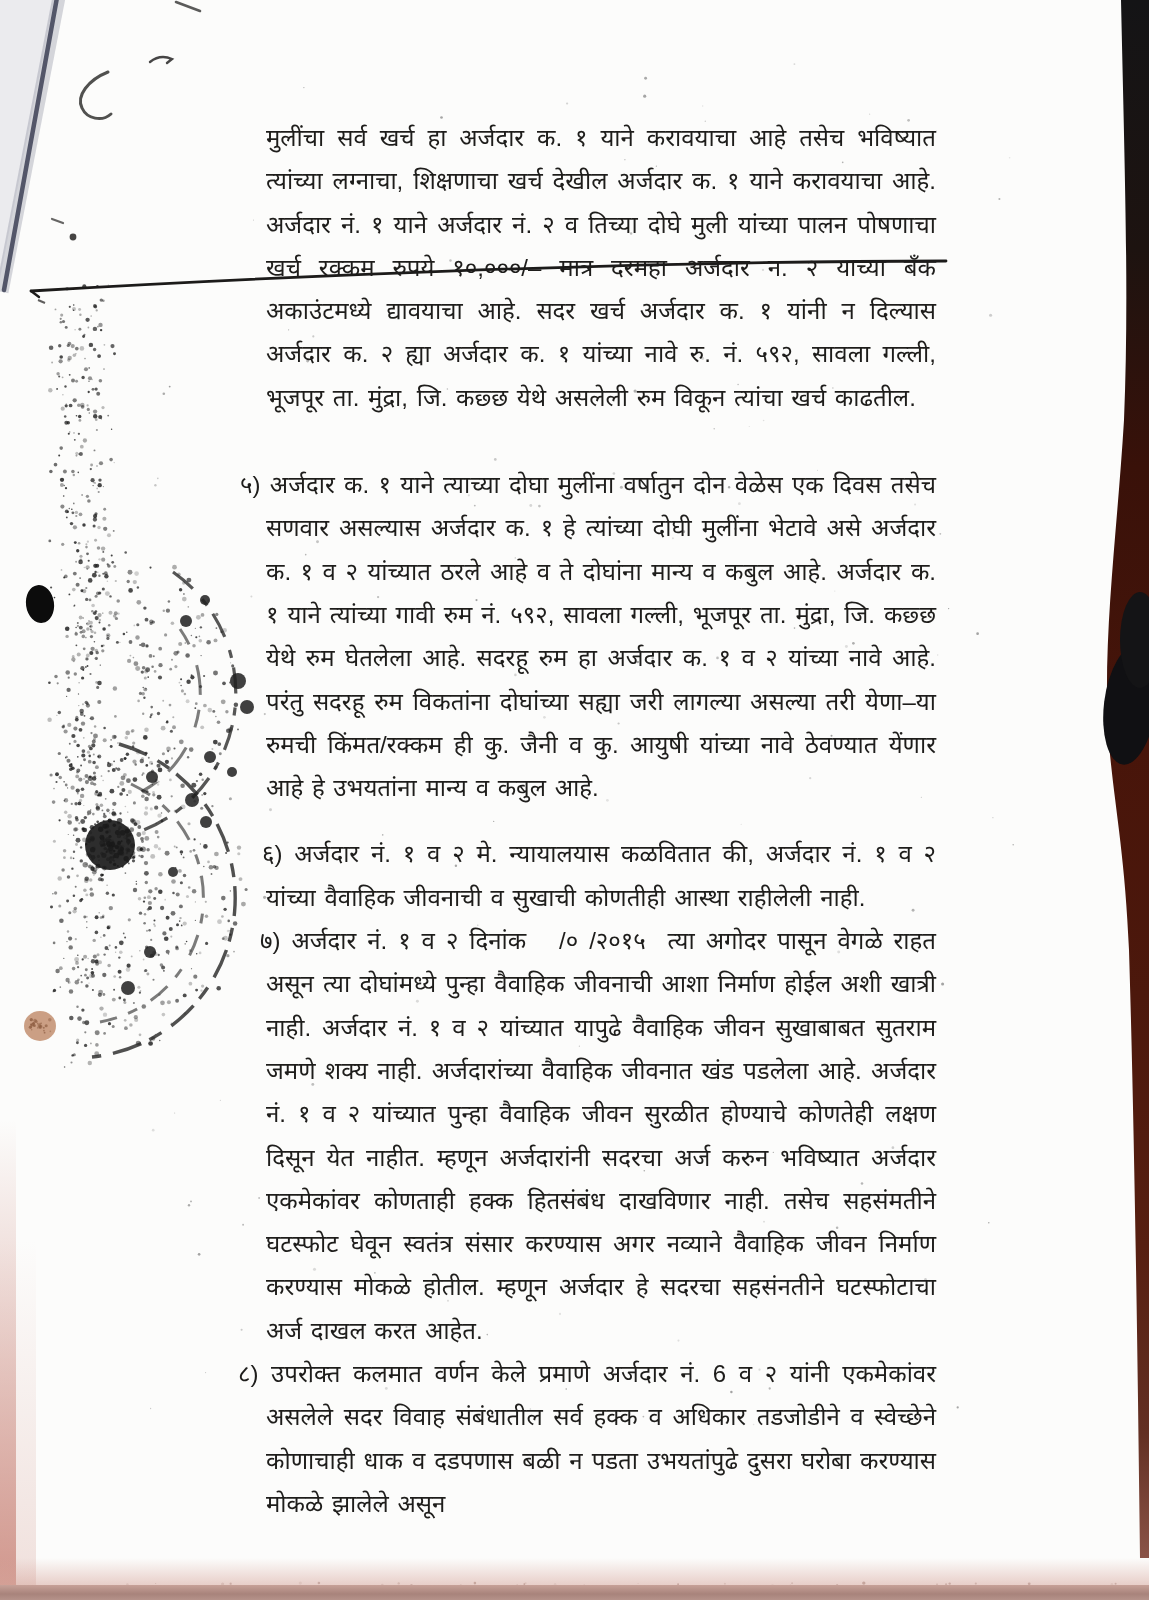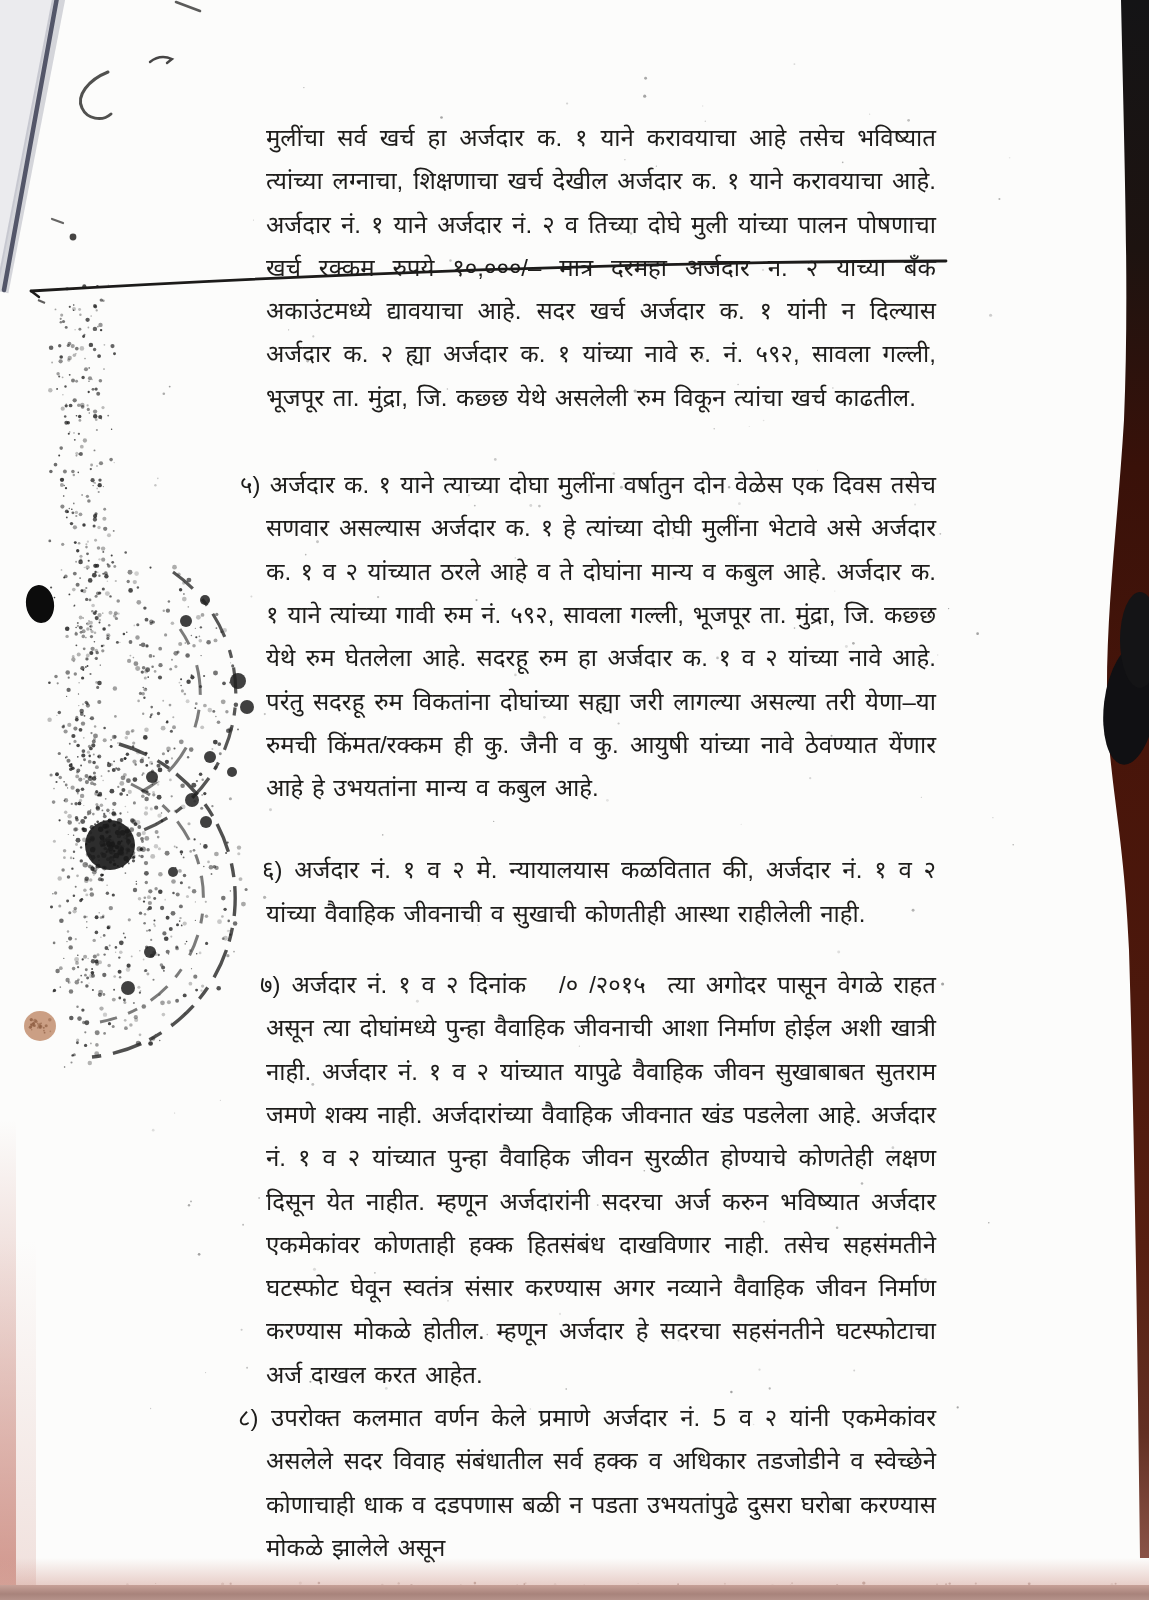--- a/index.html
+++ b/index.html
@@ -18,22 +18,22 @@
     color:#1e1d1b;
     font-size:24px;
     line-height:43.3px;
     text-align:justify;
     word-spacing:2px;
   }
   .doc p{margin:0;}
   .clause-num{white-space:pre;}
   #p1{text-indent:0;}
   #p5{text-indent:-26px;margin-top:44px;}
-  #p6{margin-top:39px;text-indent:-4px;}
-  #p7{text-indent:-6px;margin-top:28px;}
+  #p6{margin-top:23px;text-indent:-4px;}
+  #p7{text-indent:-6px;}
   #p8{text-indent:-28px;}
   .overlay{position:absolute;left:0;top:0;pointer-events:none;}
   .bottom-fade{position:absolute;left:0;right:0;bottom:14px;height:28px;
     background:linear-gradient(180deg,rgba(214,166,156,0),rgba(214,166,156,.55));}
   .bottom-band{position:absolute;left:0;right:0;bottom:0;height:15px;
     background:linear-gradient(180deg,#c7a198,#a8837b 60%,#b5928a);}
   .left-fringe{position:absolute;left:0;top:1120px;bottom:0;width:16px;
     background:linear-gradient(180deg,rgba(216,166,158,0),rgba(203,137,126,.85));}
   .left-fringe-soft{position:absolute;left:0;top:1240px;bottom:0;width:36px;
     background:linear-gradient(180deg,rgba(221,180,172,0),rgba(221,180,172,.4));}
@@ -41,21 +41,21 @@
 </head>
 <body>
 
 <div class="page">
 
   <div class="doc">
     <p id="p1"><span class="clause-num"></span><span>मुलींचा सर्व खर्च हा अर्जदार क. १ याने करावयाचा आहे तसेच भविष्यात त्यांच्या लग्नाचा, शिक्षणाचा खर्च देखील अर्जदार क. १ याने करावयाचा आहे. अर्जदार नं. १ याने अर्जदार नं. २ व तिच्या दोघे मुली यांच्या पालन पोषणाचा खर्च रक्कम रुपये १०,०००/–  मात्र दरमहा अर्जदार न. २ याच्या बँक अकाउंटमध्ये द्यावयाचा आहे. सदर खर्च अर्जदार क. १ यांनी न दिल्यास अर्जदार क. २ ह्या अर्जदार क. १ यांच्या नावे रु. नं. ५९२, सावला गल्ली, भूजपूर ता. मुंद्रा, जि. कछ्छ येथे असलेली रुम विकून त्यांचा खर्च काढतील.</span></p>
     <p id="p5"><span class="clause-num">५) </span><span>अर्जदार क. १ याने त्याच्या दोघा मुलींना वर्षातुन दोन वेळेस एक दिवस तसेच सणवार असल्यास अर्जदार क. १ हे त्यांच्या दोघी मुलींना भेटावे असे अर्जदार क. १ व  २ यांच्यात ठरले आहे व ते दोघांना मान्य व कबुल आहे. अर्जदार क. १ याने त्यांच्या गावी रुम नं. ५९२, सावला गल्ली, भूजपूर ता. मुंद्रा, जि. कछ्छ येथे रुम घेतलेला आहे. सदरहू रुम हा अर्जदार क. १ व २ यांच्या नावे आहे. परंतु सदरहू रुम विकतांना दोघांच्या सह्या जरी लागल्या असल्या तरी येणा–या रुमची किंमत/रक्कम ही कु. जैनी व कु. आयुषी यांच्या नावे ठेवण्यात येंणार आहे हे उभयतांना मान्य व कबुल आहे.</span></p>
     <p id="p6"><span class="clause-num">६) </span><span>अर्जदार नं. १ व २ मे. न्यायालयास कळवितात की, अर्जदार नं. १ व २ यांच्या वैवाहिक जीवनाची व सुखाची कोणतीही आस्था राहीलेली नाही.</span></p>
     <p id="p7"><span class="clause-num">७) </span><span>अर्जदार नं. १ व २ दिनांक &nbsp;&nbsp;/० /२०१५ &nbsp;त्या अगोदर पासून वेगळे राहत असून त्या दोघांमध्ये पुन्हा वैवाहिक जीवनाची आशा निर्माण होईल अशी खात्री नाही. अर्जदार नं. १ व २ यांच्यात यापुढे वैवाहिक जीवन सुखाबाबत सुतराम जमणे शक्य नाही. अर्जदारांच्या वैवाहिक जीवनात खंड पडलेला आहे. अर्जदार नं. १ व २ यांच्यात पुन्हा वैवाहिक जीवन सुरळीत होण्याचे कोणतेही लक्षण दिसून येत नाहीत. म्हणून अर्जदारांनी सदरचा अर्ज करुन भविष्यात अर्जदार एकमेकांवर कोणताही हक्क हितसंबंध दाखविणार नाही. तसेच सहसंमतीने घटस्फोट घेवून स्वतंत्र संसार करण्यास अगर नव्याने वैवाहिक जीवन निर्माण करण्यास मोकळे होतील. म्हणून अर्जदार हे सदरचा सहसंनतीने घटस्फोटाचा अर्ज दाखल करत आहेत.</span></p>
-    <p id="p8"><span class="clause-num">८) </span><span>उपरोक्त कलमात वर्णन केले प्रमाणे अर्जदार नं. 5 व २ यांनी एकमेकांवर असलेले सदर विवाह संबंधातील सर्व हक्क व अधिकार तडजोडीने व स्वेच्छेने कोणाचाही धाक व दडपणास बळी न पडता उभयतांपुढे दुसरा घरोबा करण्यास मोकळे झालेले असून</span></p>
+    <p id="p8"><span class="clause-num">८) </span><span>उपरोक्त कलमात वर्णन केले प्रमाणे अर्जदार नं. 6 व २ यांनी एकमेकांवर असलेले सदर विवाह संबंधातील सर्व हक्क व अधिकार तडजोडीने व स्वेच्छेने कोणाचाही धाक व दडपणास बळी न पडता उभयतांपुढे दुसरा घरोबा करण्यास मोकळे झालेले असून</span></p>
   </div>
 
   <svg class="overlay" width="1149" height="1600" viewBox="0 0 1149 1600">
     <defs>
       <linearGradient id="rg" x1="0" y1="0" x2="0" y2="1">
         <stop offset="0" stop-color="#141416"></stop>
         <stop offset="0.16" stop-color="#1d1310"></stop>
         <stop offset="0.30" stop-color="#391109"></stop>
         <stop offset="0.48" stop-color="#48150a"></stop>
         <stop offset="0.64" stop-color="#4c180c"></stop>

